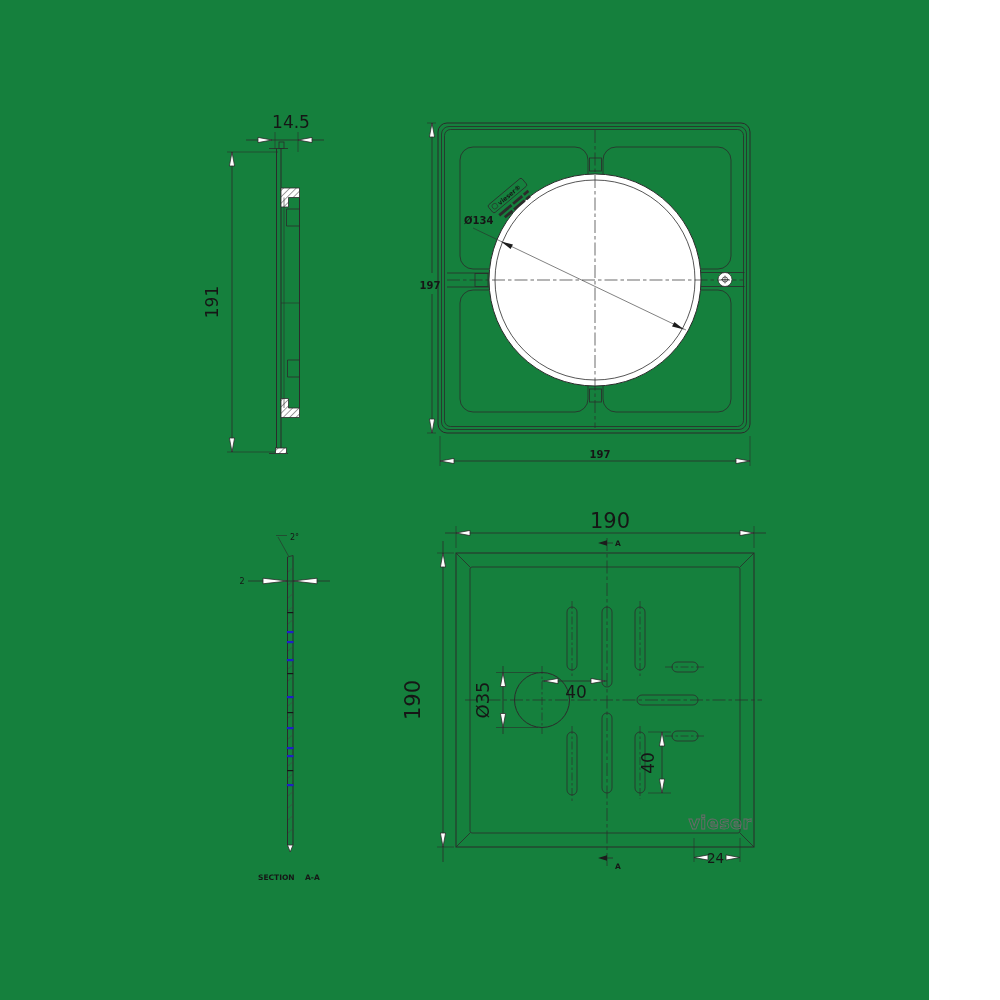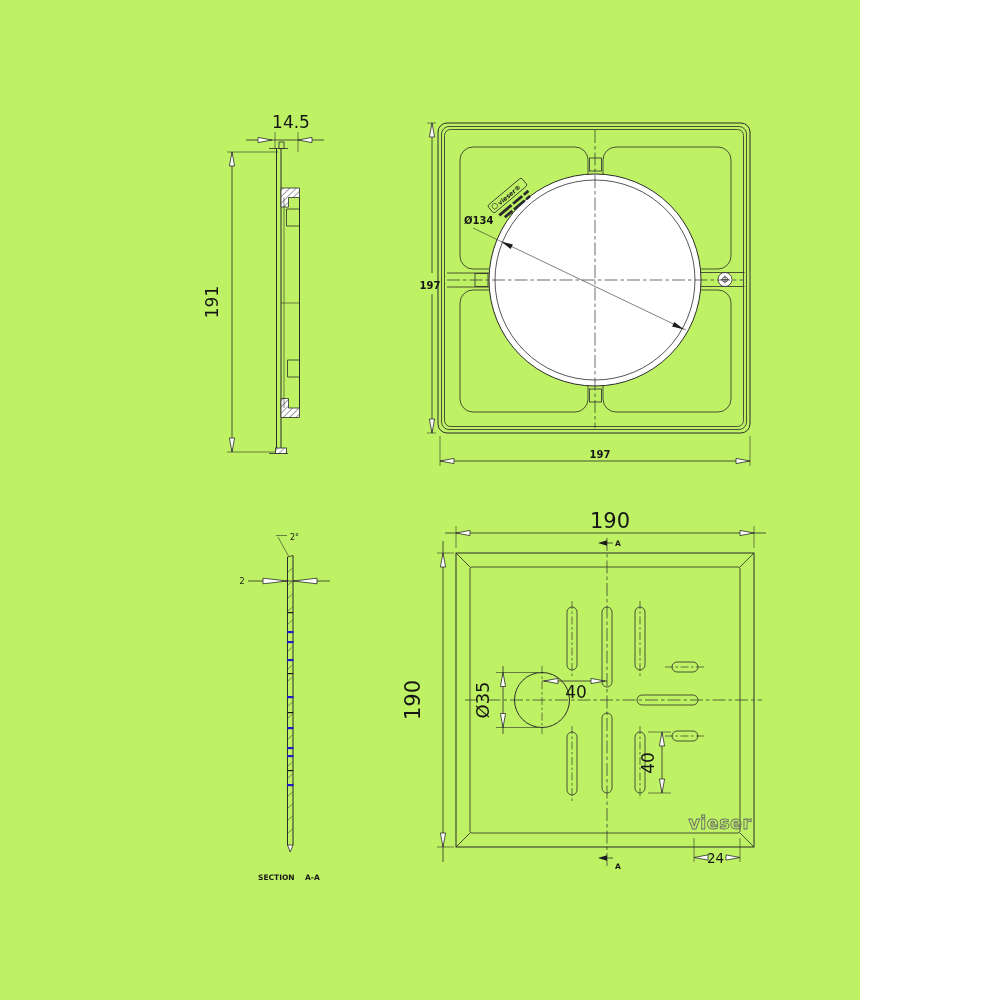--- a/index.html
+++ b/index.html
@@ -1,16 +1,16 @@
 <!DOCTYPE html>
 <html><head>
 <meta charset="utf-8">
 <style>
   html,body{margin:0;padding:0;background:#fff;}
-  .canvas{position:relative;width:860px;height:1000px;background:#bef264;overflow:hidden;
+  .canvas{position:relative;width:929px;height:1000px;background:#15803d;overflow:hidden;
           font-family:"DejaVu Sans","Liberation Sans",sans-serif;}
   svg text{font-family:"DejaVu Sans","Liberation Sans",sans-serif;fill:#161616;}
   .s  {stroke:#2b2b2b;stroke-width:1;fill:none}
   .s8 {stroke:#2b2b2b;stroke-width:.8;fill:none}
   .s6 {stroke:#2b2b2b;stroke-width:.6;fill:none}
   .cl {stroke:#2b2b2b;stroke-width:.7;fill:none;stroke-dasharray:13 3 3.5 3}
   .cls{stroke:#2b2b2b;stroke-width:.65;fill:none;stroke-dasharray:8 2.5 2.5 2.5}
   .oa {fill:#fff;stroke:#2b2b2b;stroke-width:.8}
   .fa {fill:#1c1c1c;stroke:none}
   .wf {fill:#fff;stroke:#2b2b2b;stroke-width:1}

